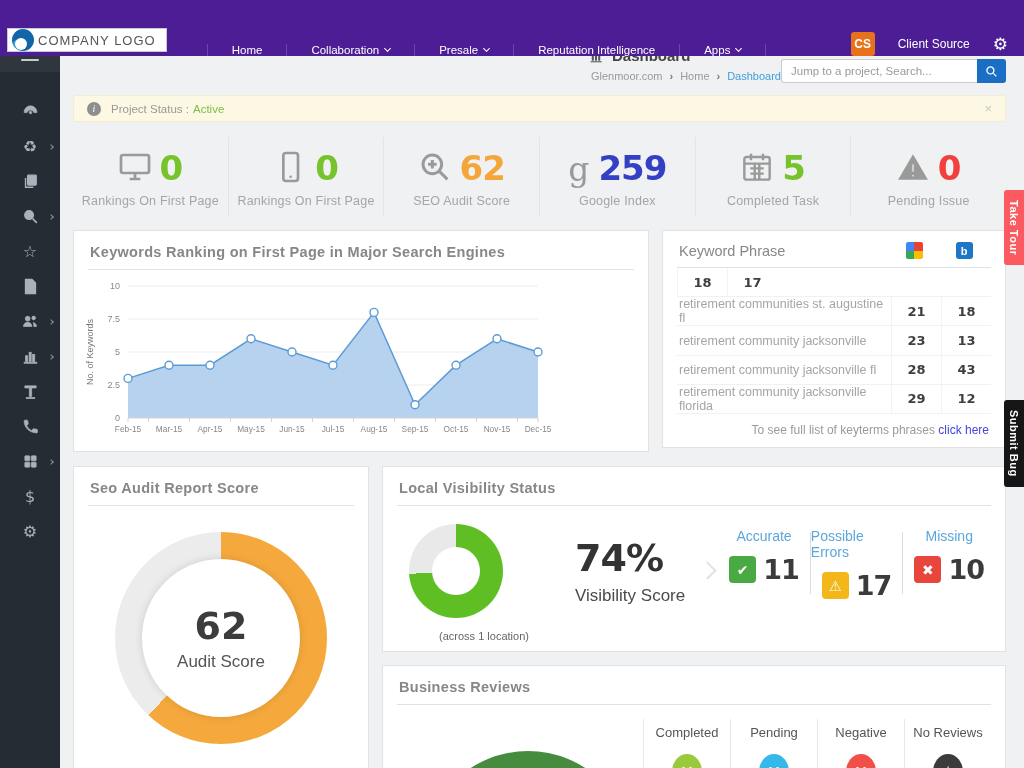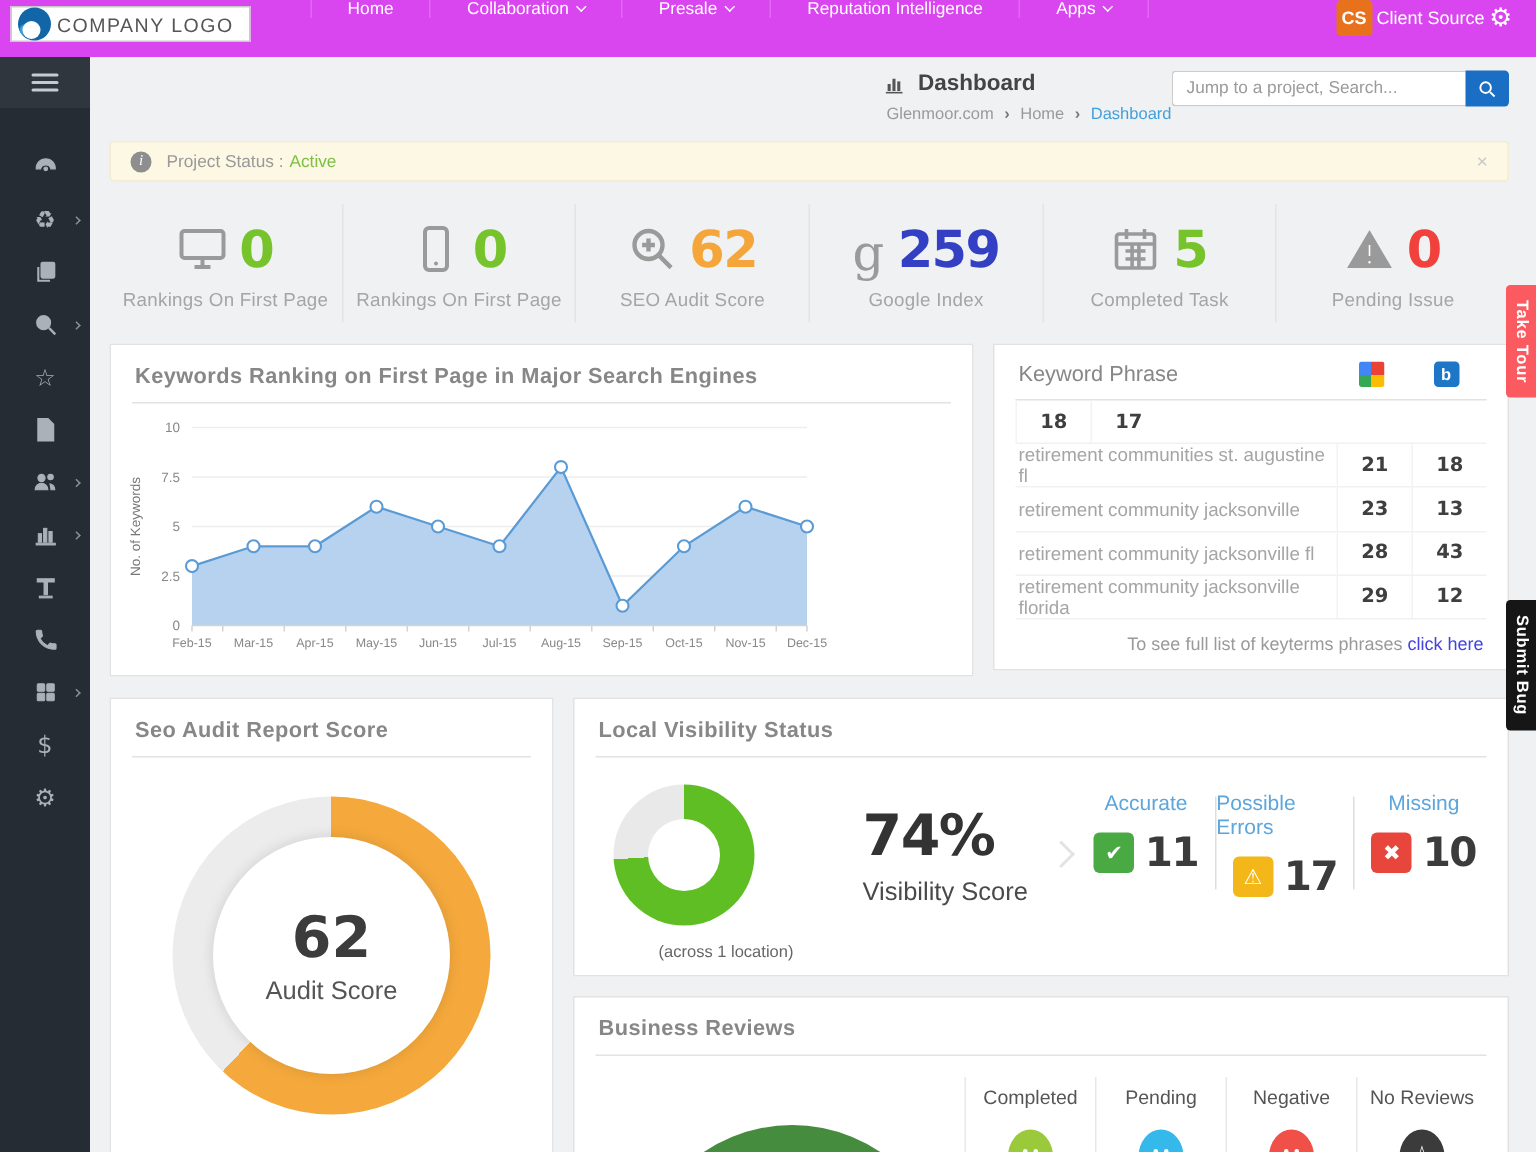--- a/index.html
+++ b/index.html
@@ -1,30 +1,30 @@
 <!DOCTYPE html>
 <html><head>
 <meta charset="utf-8">
 <style>
   *{box-sizing:border-box;margin:0;padding:0}
   html,body{width:1024px;height:768px;overflow:hidden}
   body{font-family:"Liberation Sans",sans-serif;background:#eff1f2;position:relative}
 
   
-  .navbar{position:absolute;top:0;left:0;right:0;height:38px;background:#d946ef;display:flex;align-items:flex-start;z-index:40}
+  .navbar{position:absolute;top:0;left:0;right:0;height:56px;background:#4c1d95;display:flex;align-items:flex-end;z-index:40}
   .logo-box{background:#fff;border:1px solid #c9c9c9;margin:4px 0 4px 7px;display:flex;align-items:center;padding:0 10px 0 4px;gap:4px}
   .logo-circle{width:22px;height:22px;border-radius:50%;background:#1266a8;position:relative;overflow:hidden}
   .logo-circle i{position:absolute;left:3px;top:9px;width:12px;height:12px;border-radius:50%;background:#fff}
   .logo-circle u{position:absolute;left:1px;top:11px;width:8px;height:8px;border-radius:50%;background:#3d9bd5}
   .logo-text{font-size:13px;color:#555;letter-spacing:1px;white-space:nowrap}
   .nav-menu{display:flex;margin-left:40px}
   .nav-item{display:flex;align-items:center;gap:6px;padding:0 24px;color:#fff;font-size:11.5px;border-left:1px solid rgba(255,255,255,.18);cursor:pointer}
   .nav-item:last-child{border-right:1px solid rgba(255,255,255,.18)}
   .caret{width:5px;height:5px;border-right:1px solid #fff;border-bottom:1px solid #fff;transform:rotate(45deg);margin-top:-3px}
-  .client{margin-left:auto;display:flex;align-items:center;gap:3px;padding-right:16px;color:#fff;font-size:12px}
+  .client{margin-left:auto;display:flex;align-items:center;gap:23px;padding-right:16px;color:#fff;font-size:12px}
   .cs-badge{width:24px;height:24px;background:#e8721c;border-radius:3px;display:flex;align-items:center;justify-content:center;font-weight:bold;font-size:12px;color:#fff}
   .gear{font-family:"DejaVu Sans",sans-serif;font-size:17px;cursor:pointer}
 
   
   .sidebar{position:absolute;top:38px;left:0;width:60px;bottom:0;background:#262c33;z-index:30}
   .sidebar-top{height:34px;background:#2f363e;display:flex;align-items:center;justify-content:center;cursor:pointer}
   .burger{width:18px}
   .burger b{display:block;height:2px;background:#c6cbd0;margin:3px 0;border-radius:1px}
   .side-list{margin-top:22px}
   .side-item{height:35px;display:flex;align-items:center;justify-content:center;color:#a9b1b9;position:relative;cursor:pointer}
@@ -35,21 +35,21 @@
   
   .content{position:absolute;left:60px;top:38px;right:0;bottom:0}
   .page-head{display:flex;justify-content:flex-end;align-items:flex-start;padding:9px 18px 0 6px}
   .title-row{display:flex;align-items:center;gap:7px;color:#4a4a4a}
   .title-row svg{width:16px;height:14px;fill:#555}
   .page-title{font-size:15px;font-weight:bold;color:#444}
   .breadcrumb{margin:6px 0 0 2px;font-size:11px;color:#9a9a9a;display:flex;gap:7px;align-items:center}
   .breadcrumb .sep{color:#777;font-weight:bold}
   .breadcrumb .link{cursor:pointer}
   .breadcrumb .current{color:#41a0dc;cursor:pointer}
-  .search{display:flex;margin-top:0}
+  .search{display:flex;margin-top:12px}
   .search input{width:196px;height:24px;border:1px solid #ccc;border-right:none;border-radius:3px 0 0 3px;padding:0 9px;font-size:11.5px;color:#555;outline:none;font-family:"Liberation Sans",sans-serif}
   .search input::placeholder{color:#9a9a9a}
   .search button{width:29px;height:24px;background:#1a6fc4;border:none;border-radius:0 3px 3px 0;display:flex;align-items:center;justify-content:center;cursor:pointer}
   .search button svg{width:13px;height:13px;stroke:#fff;fill:none}
 
   .alert{margin:12px 18px 0 13px;background:#fcf8e3;border:1px solid #f3ecd0;border-radius:3px;height:27px;display:flex;align-items:center;padding:0 13px;font-size:11.5px}
   .info-ic{width:14px;height:14px;border-radius:50%;background:#8e8e8e;color:#fff;font-size:10px;font-style:italic;font-family:"Liberation Serif",serif;display:flex;align-items:center;justify-content:center;margin-right:10px}
   .alert .lbl{color:#999}
   .alert .st{color:#7cbf42;margin-left:4px}
   .alert .x{margin-left:auto;color:#c9c9c9;font-size:13px;cursor:pointer}

